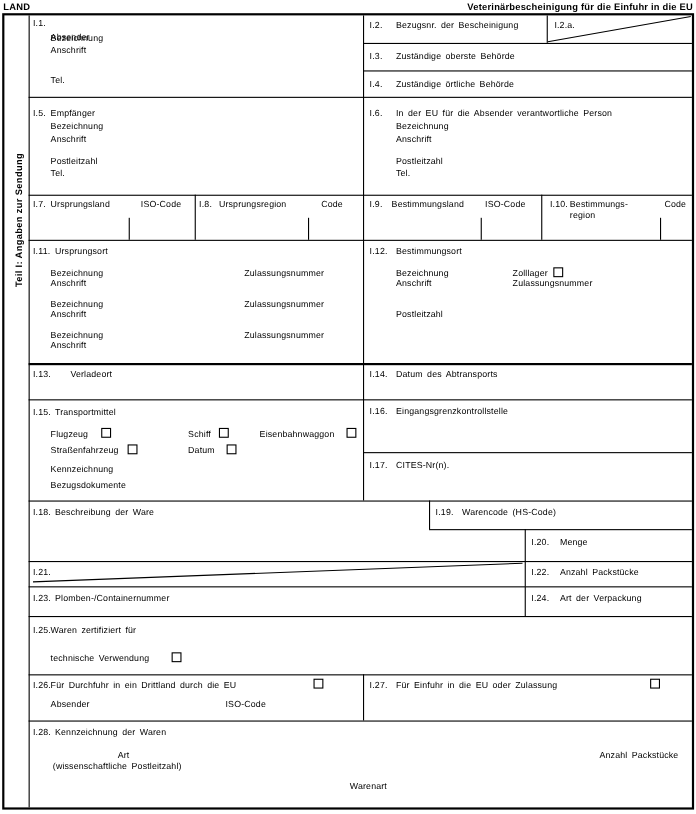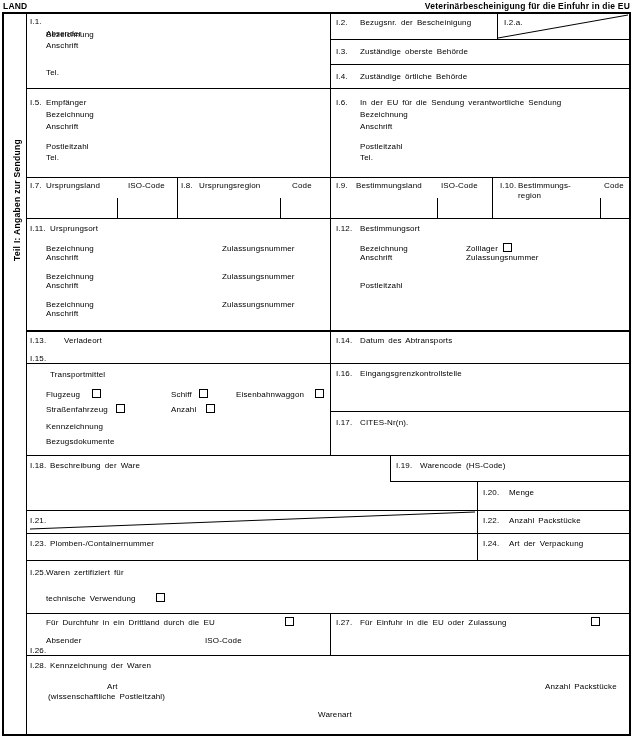--- a/index.html
+++ b/index.html
@@ -99,21 +99,21 @@
   <span class="t" style="left:356px;top:58px">Zuständige örtliche Behörde</span>
 
   <span class="t" style="left:26px;top:84px">I.5.</span>
   <span class="t" style="left:42px;top:84px">Empfänger</span>
   <span class="t" style="left:42px;top:96px">Bezeichnung</span>
   <span class="t" style="left:42px;top:108px">Anschrift</span>
   <span class="t" style="left:42px;top:128px">Postleitzahl</span>
   <span class="t" style="left:42px;top:139px">Tel.</span>
 
   <span class="t" style="left:332px;top:84px">I.6.</span>
-  <span class="t" style="left:356px;top:84px">In der EU für die Sendung verantwortliche Sendung</span>
+  <span class="t" style="left:356px;top:84px">In der EU für die Absender verantwortliche Person</span>
   <span class="t" style="left:356px;top:96px">Bezeichnung</span>
   <span class="t" style="left:356px;top:108px">Anschrift</span>
   <span class="t" style="left:356px;top:128px">Postleitzahl</span>
   <span class="t" style="left:356px;top:139px">Tel.</span>
 
   <span class="t" style="left:26px;top:167px">I.7.</span>
   <span class="t" style="left:42px;top:167px">Ursprungsland</span>
   <span class="t" style="left:124px;top:167px">ISO-Code</span>
   <span class="t" style="left:177px;top:167px">I.8.</span>
   <span class="t" style="left:195px;top:167px">Ursprungsregion</span>
@@ -145,31 +145,31 @@
   <div class="cb" style="left:499px;top:229px"></div>
   <span class="t" style="left:356px;top:239px">Anschrift</span>
   <span class="t" style="left:462px;top:239px">Zulassungsnummer</span>
   <span class="t" style="left:356px;top:267px">Postleitzahl</span>
 
   <span class="t" style="left:26px;top:322px">I.13.</span>
   <span class="t" style="left:60px;top:322px">Verladeort</span>
   <span class="t" style="left:332px;top:322px">I.14.</span>
   <span class="t" style="left:356px;top:322px">Datum des Abtransports</span>
 
-  <span class="t" style="left:26px;top:340px">I.15.</span>
+  <span class="t" style="left:26px;top:356px">I.15.</span>
   <span class="t" style="left:46px;top:356px">Transportmittel</span>
   <span class="t" style="left:42px;top:376px">Flugzeug</span>
   <div class="cb" style="left:88px;top:375px"></div>
   <span class="t" style="left:167px;top:376px">Schiff</span>
   <div class="cb" style="left:195px;top:375px"></div>
   <span class="t" style="left:232px;top:376px">Eisenbahnwaggon</span>
   <div class="cb" style="left:311px;top:375px"></div>
   <span class="t" style="left:42px;top:391px">Straßenfahrzeug</span>
   <div class="cb" style="left:112px;top:390px"></div>
-  <span class="t" style="left:167px;top:391px">Anzahl</span>
+  <span class="t" style="left:167px;top:391px">Datum</span>
   <div class="cb" style="left:202px;top:390px"></div>
   <span class="t" style="left:42px;top:408px">Kennzeichnung</span>
   <span class="t" style="left:42px;top:423px">Bezugsdokumente</span>
 
   <span class="t" style="left:332px;top:355px">I.16.</span>
   <span class="t" style="left:356px;top:355px">Eingangsgrenzkontrollstelle</span>
   <span class="t" style="left:332px;top:404px">I.17.</span>
   <span class="t" style="left:356px;top:404px">CITES-Nr(n).</span>
 
   <span class="t" style="left:26px;top:447px">I.18.</span>
@@ -186,21 +186,21 @@
   <span class="t" style="left:26px;top:525px">I.23.</span>
   <span class="t" style="left:46px;top:525px">Plomben-/Containernummer</span>
   <span class="t" style="left:479px;top:525px">I.24.</span>
   <span class="t" style="left:505px;top:525px">Art der Verpackung</span>
 
   <span class="t" style="left:26px;top:554px">I.25.</span>
   <span class="t" style="left:42px;top:554px">Waren zertifiziert für</span>
   <span class="t" style="left:42px;top:580px">technische Verwendung</span>
   <div class="cb" style="left:152px;top:579px"></div>
 
-  <span class="t" style="left:26px;top:632px">I.26.</span>
+  <span class="t" style="left:26px;top:604px">I.26.</span>
   <span class="t" style="left:42px;top:604px">Für Durchfuhr in ein Drittland durch die EU</span>
   <div class="cb" style="left:281px;top:603px"></div>
   <span class="t" style="left:42px;top:622px">Absender</span>
   <span class="t" style="left:201px;top:622px">ISO-Code</span>
   <span class="t" style="left:332px;top:604px">I.27.</span>
   <span class="t" style="left:356px;top:604px">Für Einfuhr in die EU oder Zulassung</span>
   <div class="cb" style="left:587px;top:603px"></div>
 
   <span class="t" style="left:26px;top:647px">I.28.</span>
   <span class="t" style="left:46px;top:647px">Kennzeichnung der Waren</span>

